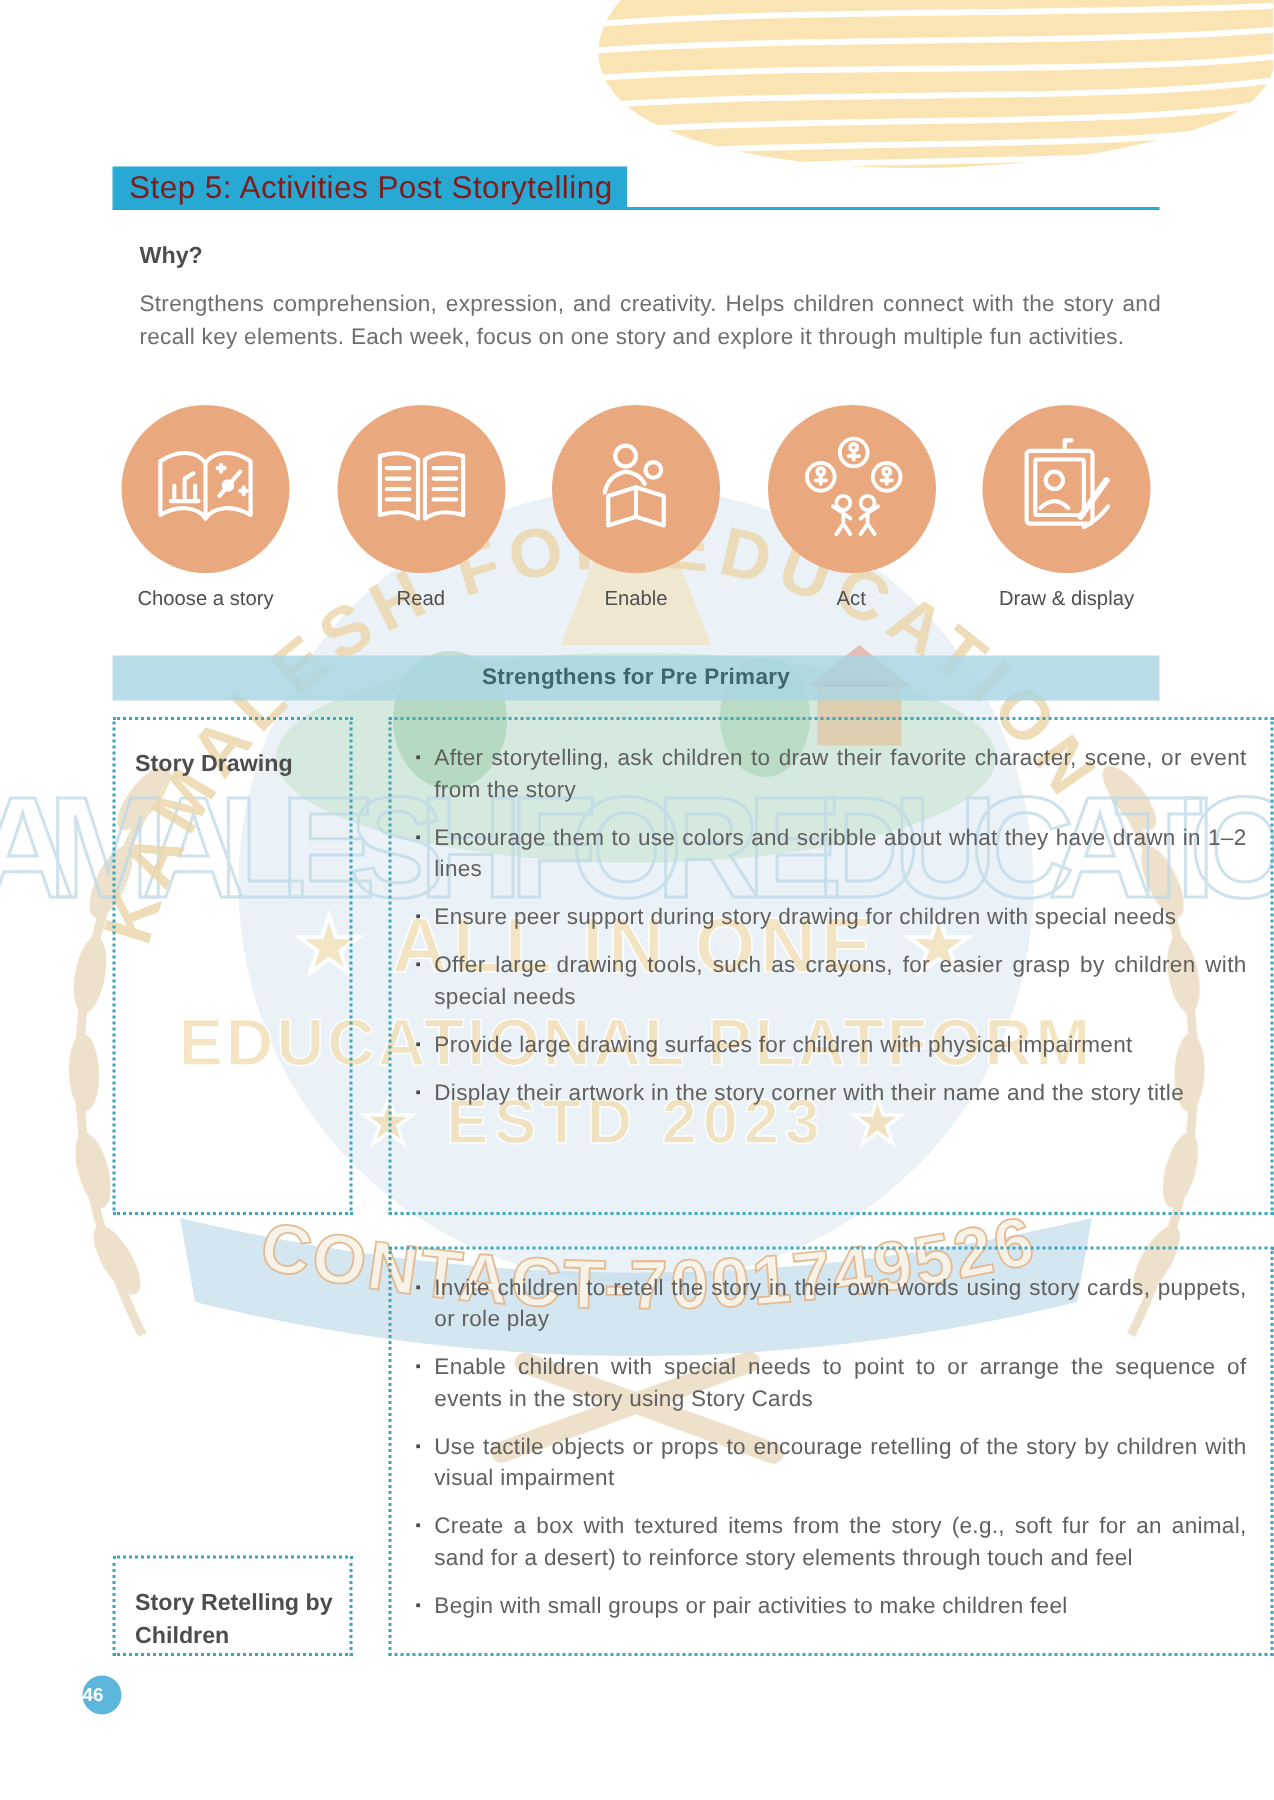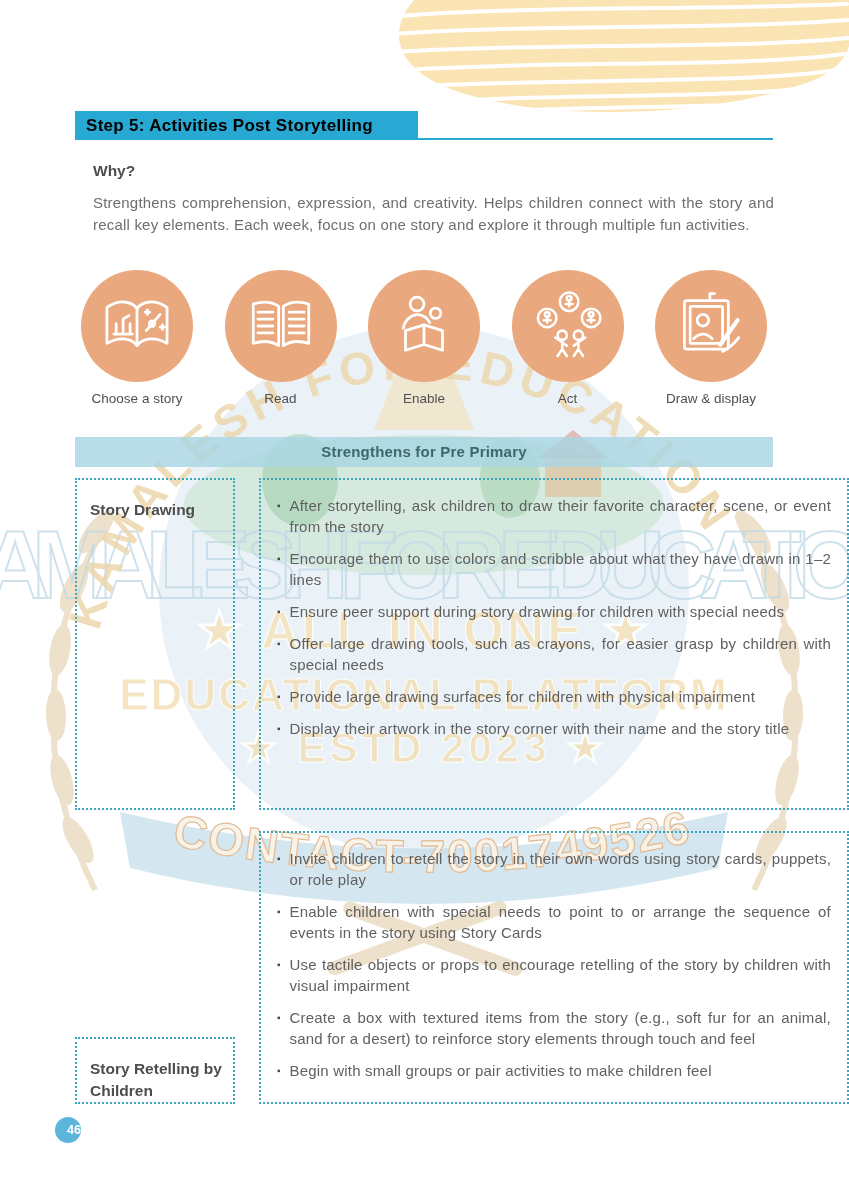--- a/index.html
+++ b/index.html
@@ -8,21 +8,21 @@
     font-family:"Liberation Sans",sans-serif;
   }
   
   #watermark{position:absolute;inset:0;z-index:0;pointer-events:none;}
   #content{position:absolute;inset:0;z-index:1;}
   
   .brush{position:absolute;top:0;right:0;width:470px;height:118px;}
   
   .step-bar{
     position:absolute;left:75px;top:111px;width:332px;height:29px;
-    background:#27a9d4;color:#000000;font-weight:bold;font-size:17px;
+    background:#27a9d4;color:#7f1d1d;font-weight:normal;font-size:21px;
     line-height:29px;padding-left:11px;letter-spacing:.3px;
   }
   .step-underline{position:absolute;left:415px;top:138px;width:358px;height:2px;background:#27a9d4;}
   .why-heading{position:absolute;left:93px;top:162px;font-size:15.5px;font-weight:bold;color:#4d4d4d;}
   .why-body{
     position:absolute;left:93px;top:192px;width:681px;font-size:15px;color:#6e6e6e;
     line-height:22px;text-align:justify;letter-spacing:.2px;
   }
   
   .icon-row{position:absolute;left:75px;top:270px;width:698px;display:flex;justify-content:space-between;}
@@ -51,21 +51,21 @@
   }
   .bullet{display:flex;gap:9px;margin-bottom:11px;}
   .bullet .marker{flex:none;font-size:10px;line-height:21px;color:#4a4a4a;}
   .bullet .btxt{font-size:15px;color:#606060;line-height:21px;text-align:justify;letter-spacing:.2px;}
   #activity-row-1{top:478px;height:332px;}
   #activity-row-2{top:822px;height:282px;align-items:flex-end;}
   
   .page-num{
     position:absolute;left:55px;top:1117px;width:26px;height:26px;border-radius:50%;
     background:#5cb6db;color:#ffffff;font-size:12.5px;font-weight:bold;
-    display:flex;align-items:center;justify-content:flex-end;
+    display:flex;align-items:center;justify-content:flex-start;
   }
 </style>
 </head>
 <body>
 
 <div id="page">
 
   <div id="watermark">
     <svg width="849" height="1200" viewBox="0 0 849 1200">
       <defs>

